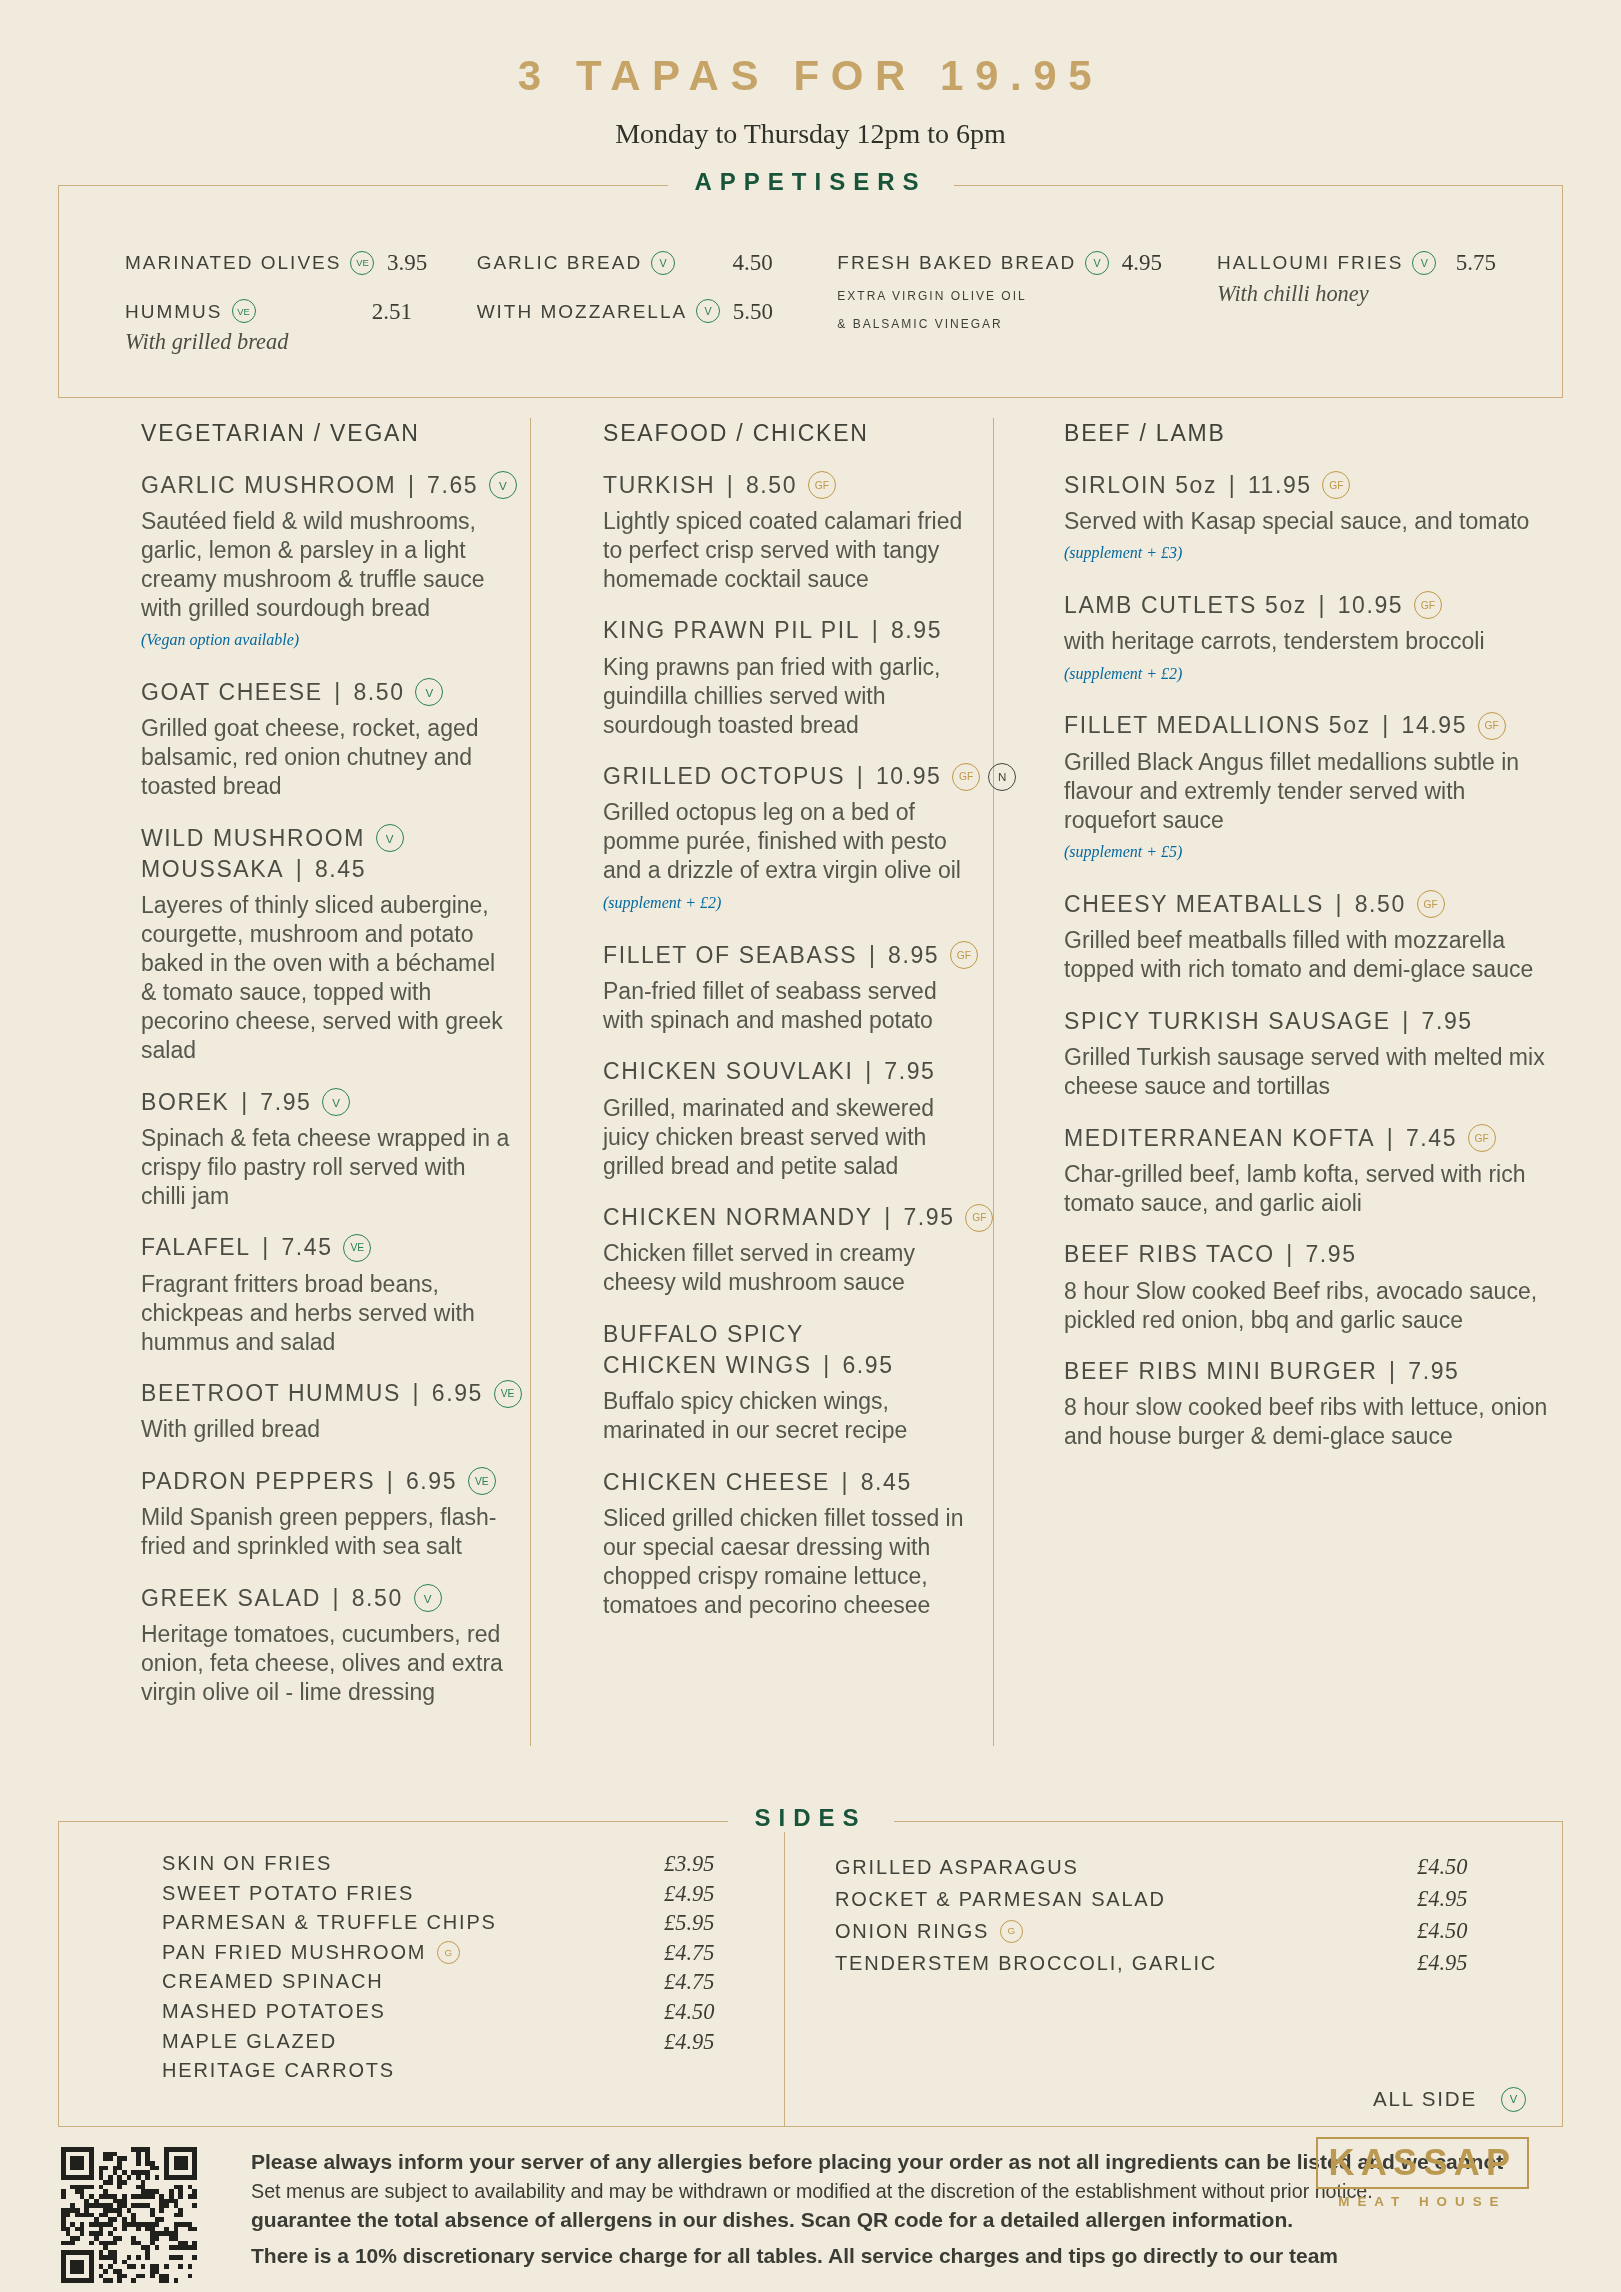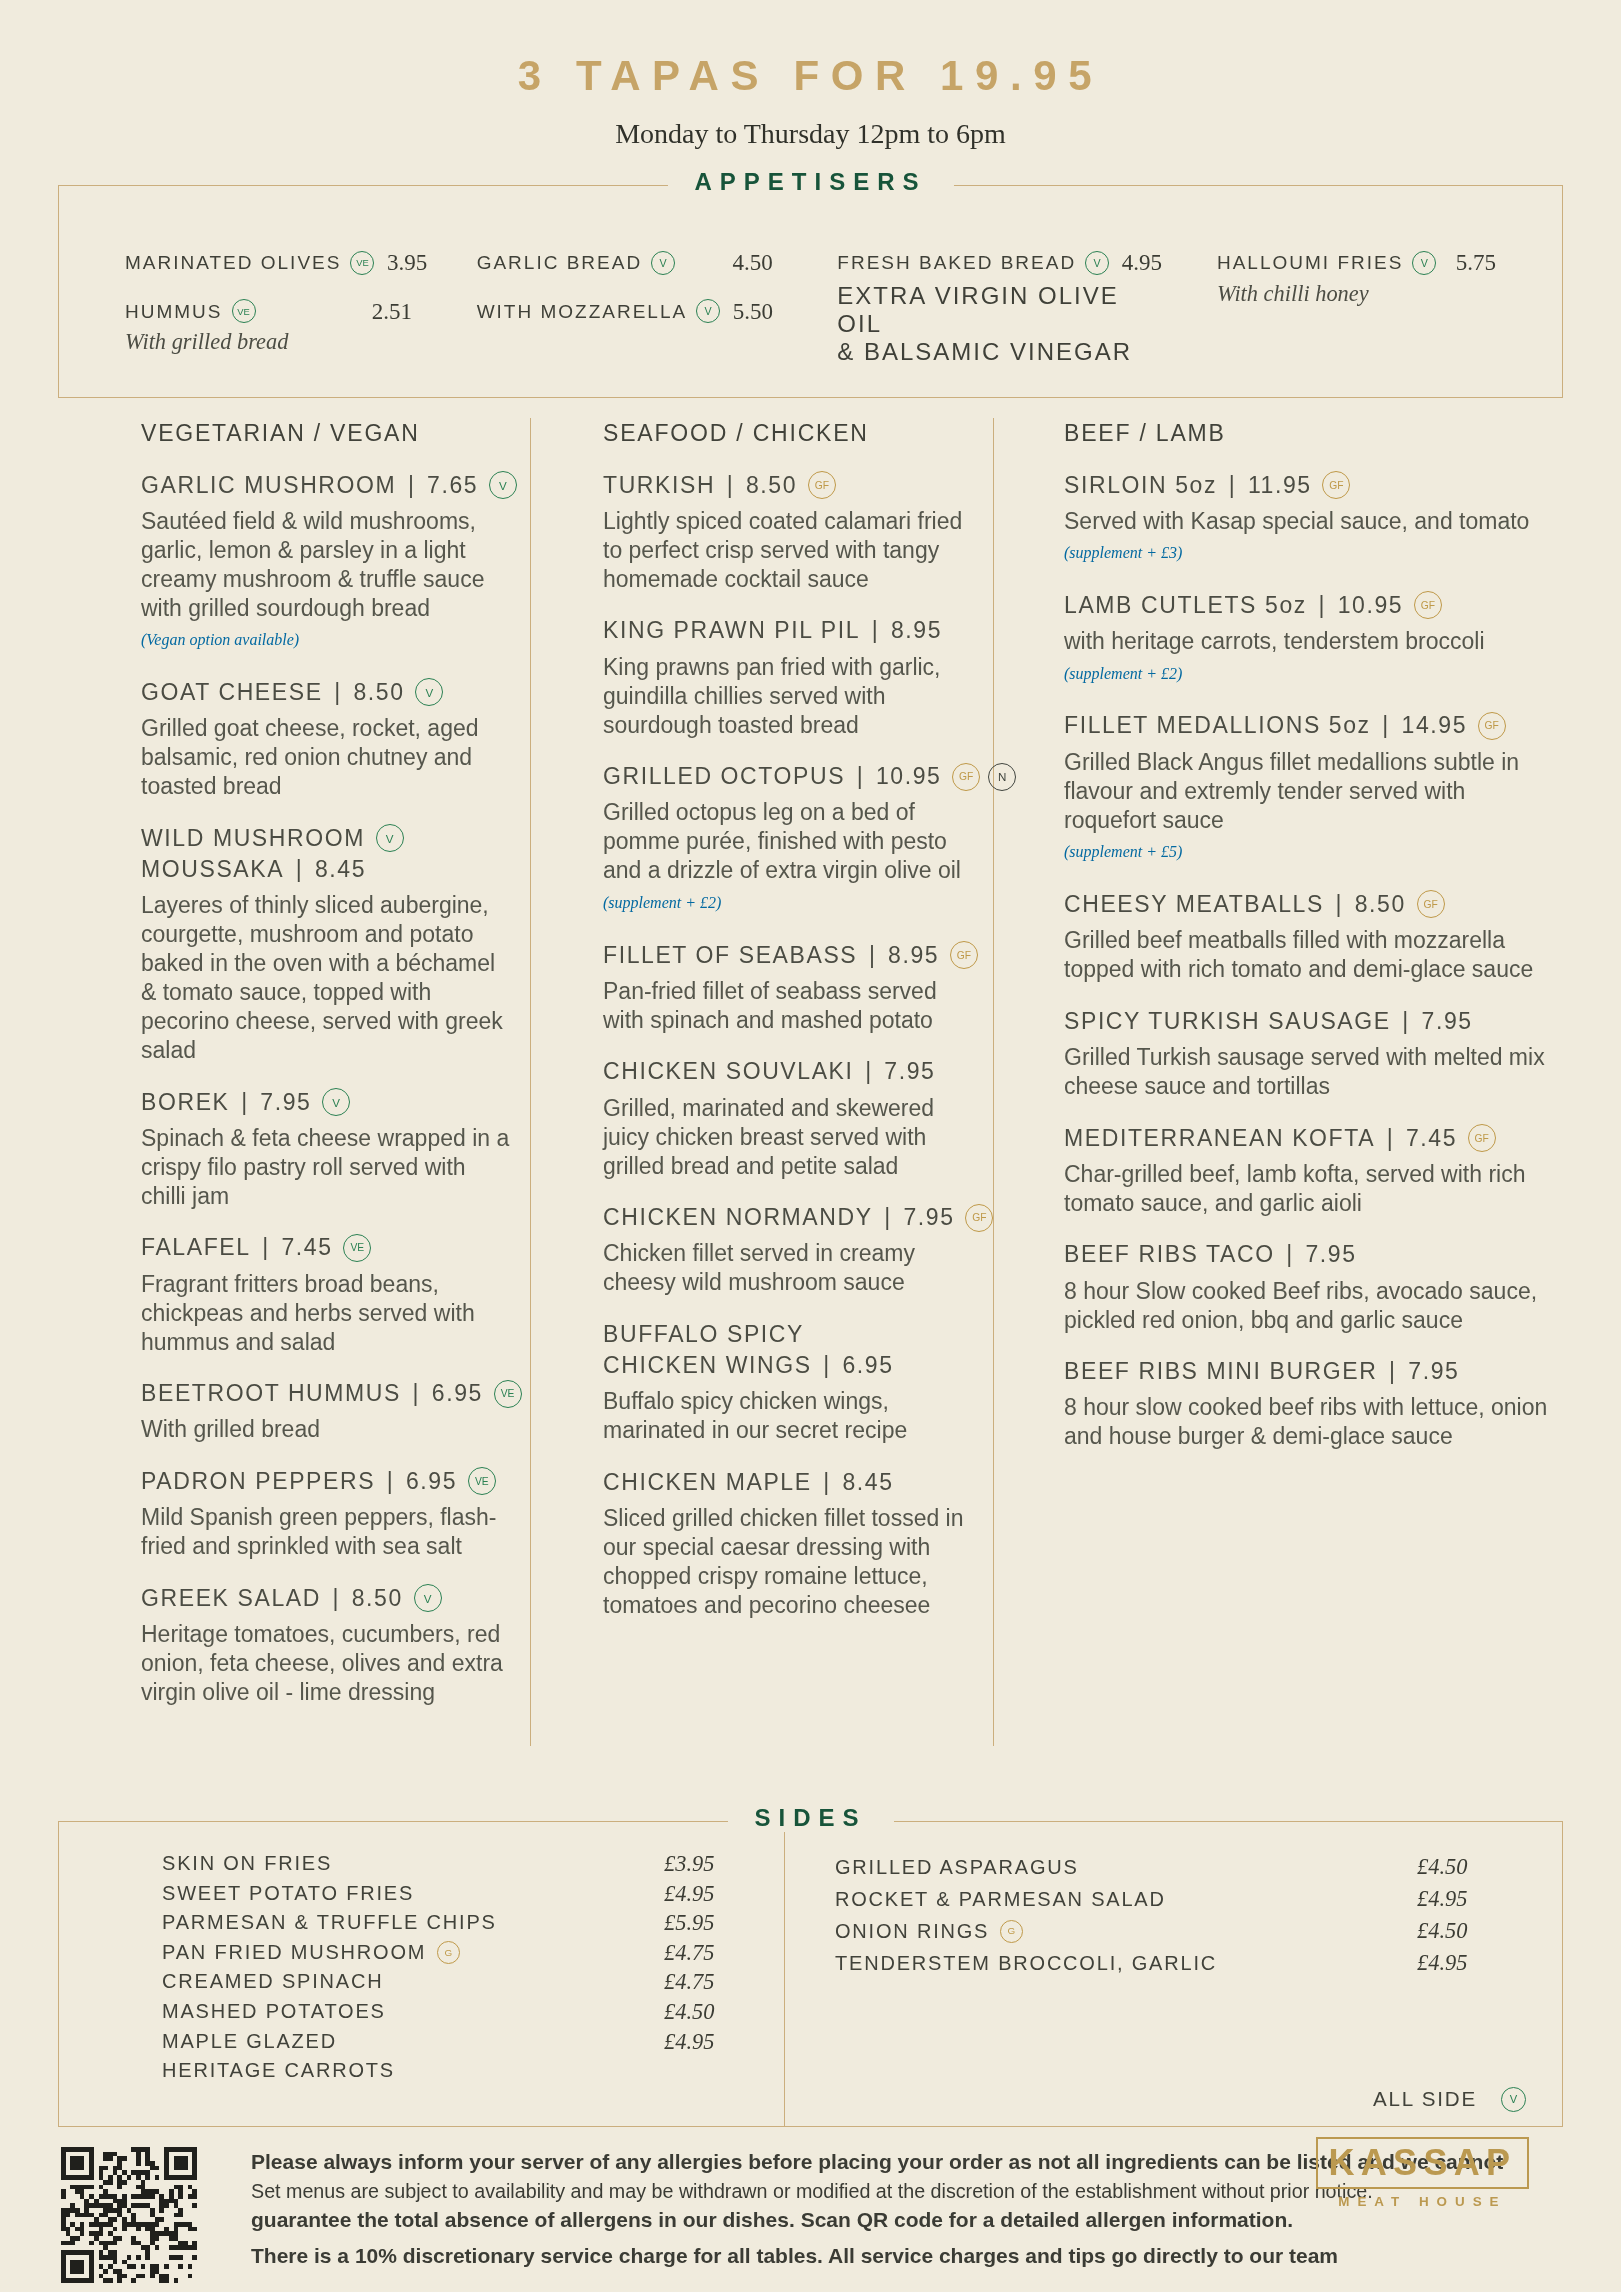--- a/index.html
+++ b/index.html
@@ -19,21 +19,21 @@
   #appetisers-box{top:185px;height:213px;}
   #sides-box{top:1821px;height:306px;}
 
   
   .app-grid{display:flex;justify-content:space-between;padding:63px 66px 0;}
   .app-item{margin-bottom:21.5px;}
   .app-row{display:flex;justify-content:space-between;align-items:flex-start;}
   .app-left{display:flex;align-items:center;gap:9px;}
   .app-name-text{font-size:19px;letter-spacing:2px;color:#3f4038;line-height:27px;white-space:nowrap;}
   .app-price{font-family:"Liberation Serif",serif;font-size:23px;color:#3b3c34;line-height:27px;margin-left:12.5px;}
-  .app-sub{font-size:24px;letter-spacing:2px;line-height:28px;color:#3f4038;margin-top:6.3px;white-space:pre-line;}
+  .app-sub{font-size:12px;letter-spacing:2px;line-height:28px;color:#3f4038;margin-top:6.3px;white-space:pre-line;}
   .app-note{font-family:"Liberation Serif",serif;font-style:italic;font-size:22.4px;color:#4c4d44;margin-top:4.5px;}
 
   
   .badge{display:inline-flex;align-items:center;justify-content:center;border-radius:50%;
          box-sizing:border-box;width:28px;height:28px;font-size:11.6px;letter-spacing:0;flex:none;}
   .badge.ve,.badge.gf{font-size:10.3px;}
   .badge.v,.badge.ve{color:#2b8153;border:1.3px solid #2b8153;}
   .badge.gf,.badge.g{color:#bf9949;border:1.3px solid #bf9949;}
   .badge.n{color:#41453f;border:1.3px solid #41453f;}
   .app-grid .badge{width:24px;height:24px;font-size:10.7px;}
@@ -355,21 +355,21 @@
     </div>
     <div class="item-title trow2">
       <span class="tname t2">CHICKEN WINGS</span>
               <span class="item-price p2">6.95</span>
     </div>
     <div class="item-desc">Buffalo spicy chicken wings, marinated in our secret recipe</div>
 
   </div>
           <div class="menu-item">
     <div class="item-title trow1">
-      <span class="tname t1">CHICKEN MAPLE</span>
+      <span class="tname t1">CHICKEN CHEESE</span>
               <span class="item-price p1">8.45</span>
               <span class="tbadges b1"></span>
     </div>
 
     <div class="item-desc">Sliced grilled chicken fillet tossed in our special caesar dressing with chopped crispy romaine lettuce, tomatoes and pecorino cheesee</div>
 
   </div>
         </div>
     </div>
     <div class="mcol mcol3">

